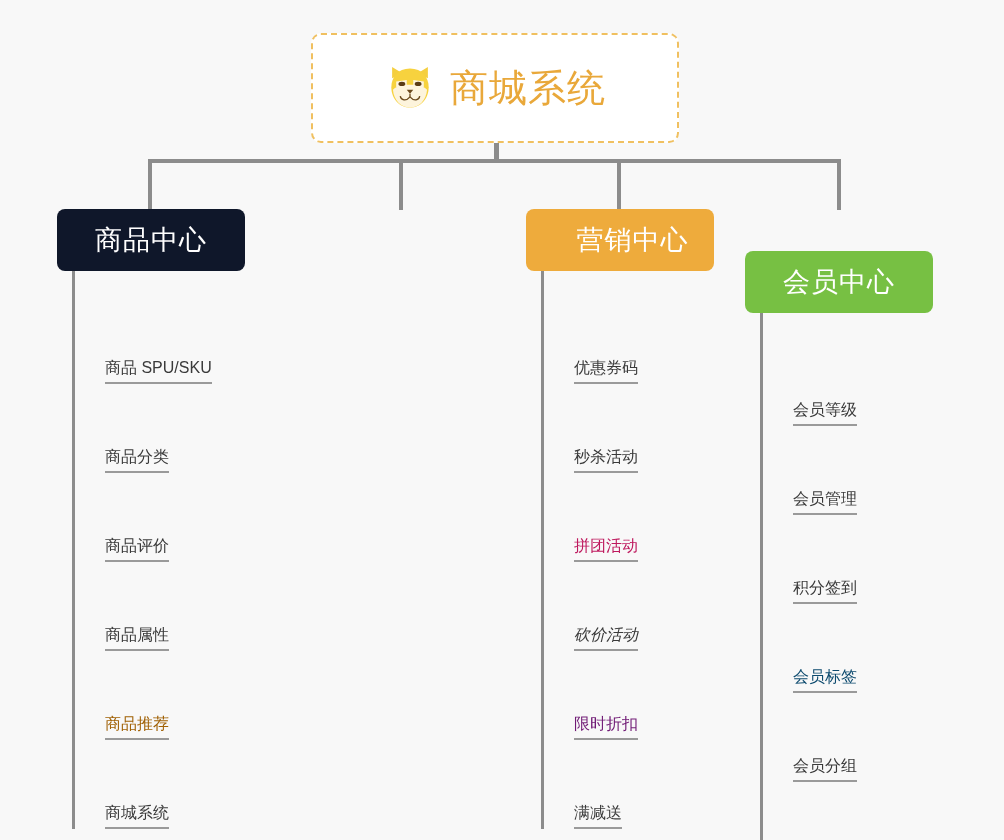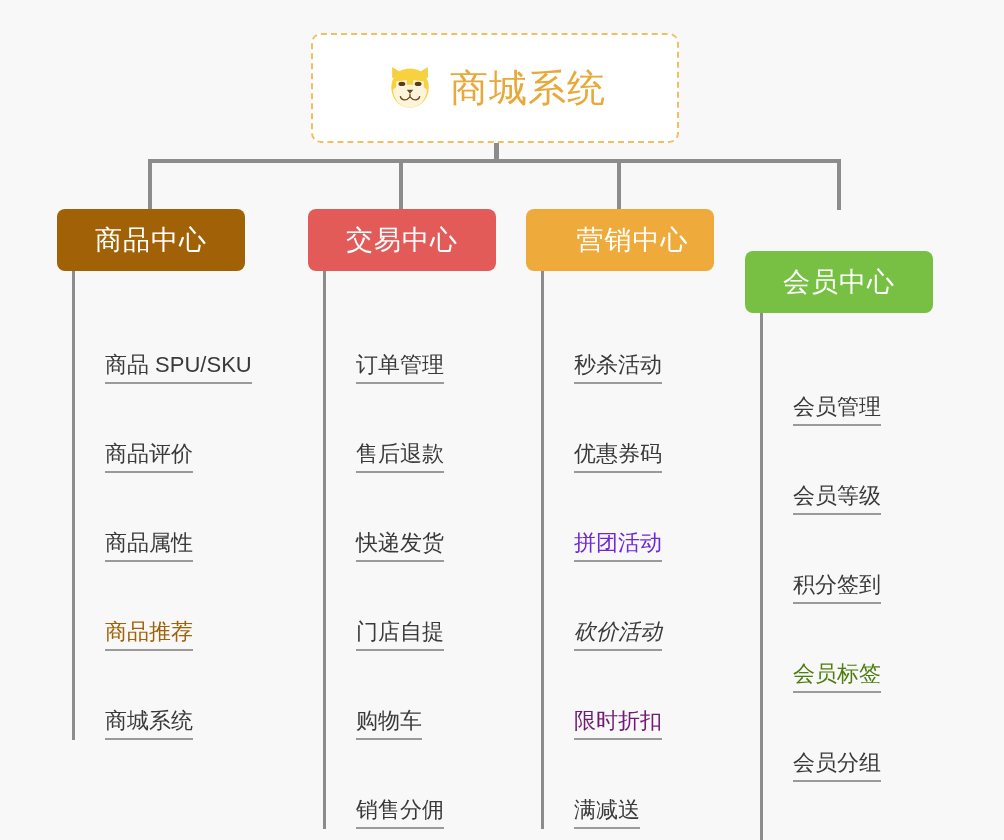--- a/index.html
+++ b/index.html
@@ -91,21 +91,21 @@
 
   .sub-item {
     position: relative;
     height: 89px;
     padding-left: 30px;
     display: flex;
     align-items: flex-end;
   }
   .sub-item-label {
     display: inline-block;
-    font-size: 22px;
+    font-size: 16px;
     line-height: 1.15;
     color: #3a3a3a;
     white-space: nowrap;
     padding-bottom: 5px;
     border-bottom: 2px solid #9a9a9a;
   }
 </style>
 </head>
 <body>
 
@@ -137,110 +137,90 @@
   </div>
 
   <div class="conn conn-v" style="left: 494px; top: 143px; width: 5px; height: 19px; background: rgb(140, 140, 140);"></div>
   <div class="conn conn-h" style="left: 149px; top: 159px; width: 692px; height: 4px; background: rgb(140, 140, 140);"></div>
   <div class="conn conn-v" style="left: 148px; top: 159px; width: 4px; height: 51px; background: rgb(140, 140, 140);"></div>
   <div class="conn conn-v" style="left: 399px; top: 159px; width: 4px; height: 51px; background: rgb(140, 140, 140);"></div>
   <div class="conn conn-v" style="left: 617px; top: 159px; width: 4px; height: 51px; background: rgb(140, 140, 140);"></div>
   <div class="conn conn-v" style="left: 837px; top: 159px; width: 4px; height: 51px; background: rgb(140, 140, 140);"></div>
 
   <div class="col col-1">
-    <div class="cat-box" style="background-color: #a16207;">
+    <div class="cat-box" style="background-color: #0f172a;">
       <span>商品中心</span>
     </div>
     <div class="sub-list" style="border-left-color: rgb(140, 140, 140);">
       <div class="sub-item">
           <span class="sub-item-label" style="border-bottom-color: rgb(154, 154, 154); color: rgb(58, 58, 58);">商品 SPU/SKU</span>
         </div>
       <div class="sub-item">
+          <span class="sub-item-label" style="border-bottom-color: rgb(154, 154, 154); color: rgb(58, 58, 58);">商品分类</span>
+        </div>
+      <div class="sub-item">
           <span class="sub-item-label" style="border-bottom-color: rgb(154, 154, 154); color: rgb(58, 58, 58); margin-top: 16px;">商品评价</span>
         </div>
       <div class="sub-item">
           <span class="sub-item-label" style="border-bottom-color: rgb(154, 154, 154); color: rgb(58, 58, 58);">商品属性</span>
         </div>
       <div class="sub-item">
           <span class="sub-item-label" style="border-bottom-color: rgb(154, 154, 154); color: #a16207;">商品推荐</span>
         </div>
       <div class="sub-item">
           <span class="sub-item-label" style="border-bottom-color: rgb(154, 154, 154); color: rgb(58, 58, 58);">商城系统</span>
         </div>
     </div>
   </div>
 
   <div class="col col-2">
-    <div class="cat-box" style="background-color: rgb(227, 91, 89);">
-      <span>交易中心</span>
-    </div>
-    <div class="sub-list" style="border-left-color: rgb(140, 140, 140);">
-      <div class="sub-item">
-          <span class="sub-item-label" style="border-bottom-color: rgb(154, 154, 154); color: rgb(58, 58, 58);">订单管理</span>
-        </div>
-      <div class="sub-item">
-          <span class="sub-item-label" style="border-bottom-color: rgb(154, 154, 154); color: rgb(58, 58, 58);">售后退款</span>
-        </div>
-      <div class="sub-item">
-          <span class="sub-item-label" style="border-bottom-color: rgb(154, 154, 154); color: rgb(58, 58, 58);">快递发货</span>
-        </div>
-      <div class="sub-item">
-          <span class="sub-item-label" style="border-bottom-color: rgb(154, 154, 154); color: rgb(58, 58, 58);">门店自提</span>
-        </div>
-      <div class="sub-item">
-          <span class="sub-item-label" style="border-bottom-color: rgb(154, 154, 154); color: rgb(58, 58, 58);">购物车</span>
-        </div>
-      <div class="sub-item">
-          <span class="sub-item-label" style="border-bottom-color: rgb(154, 154, 154); color: rgb(58, 58, 58);">销售分佣</span>
-        </div>
-    </div>
   </div>
 
   <div class="col col-3">
     <div class="cat-box" style="background-color: rgb(238, 171, 60); padding-left: 25px;">
       <span>营销中心</span>
     </div>
     <div class="sub-list" style="border-left-color: rgb(140, 140, 140);">
       <div class="sub-item">
+          <span class="sub-item-label" style="border-bottom-color: rgb(154, 154, 154); color: rgb(58, 58, 58);">优惠券码</span>
+        </div>
+      <div class="sub-item">
           <span class="sub-item-label" style="border-bottom-color: rgb(154, 154, 154); color: rgb(58, 58, 58);">秒杀活动</span>
         </div>
       <div class="sub-item">
-          <span class="sub-item-label" style="border-bottom-color: rgb(154, 154, 154); color: rgb(58, 58, 58);">优惠券码</span>
-        </div>
-      <div class="sub-item">
-          <span class="sub-item-label" style="border-bottom-color: rgb(154, 154, 154); color: #6d28d9;">拼团活动</span>
+          <span class="sub-item-label" style="border-bottom-color: rgb(154, 154, 154); color: #be185d;">拼团活动</span>
         </div>
       <div class="sub-item">
           <span class="sub-item-label" style="border-bottom-color: rgb(154, 154, 154); color: rgb(58, 58, 58); font-style: italic;">砍价活动</span>
         </div>
       <div class="sub-item">
           <span class="sub-item-label" style="border-bottom-color: rgb(154, 154, 154); color: #701a75;">限时折扣</span>
         </div>
       <div class="sub-item">
           <span class="sub-item-label" style="border-bottom-color: rgb(154, 154, 154); color: rgb(58, 58, 58);">满减送</span>
         </div>
     </div>
   </div>
 
   <div class="col col-4">
     <div class="cat-box" style="background-color: rgb(119, 192, 67);">
       <span>会员中心</span>
     </div>
     <div class="sub-list" style="border-left-color: rgb(140, 140, 140);">
       <div class="sub-item">
+          <span class="sub-item-label" style="border-bottom-color: rgb(154, 154, 154); color: rgb(58, 58, 58);">会员等级</span>
+        </div>
+      <div class="sub-item">
           <span class="sub-item-label" style="border-bottom-color: rgb(154, 154, 154); color: rgb(58, 58, 58);">会员管理</span>
         </div>
       <div class="sub-item">
-          <span class="sub-item-label" style="border-bottom-color: rgb(154, 154, 154); color: rgb(58, 58, 58);">会员等级</span>
-        </div>
-      <div class="sub-item">
           <span class="sub-item-label" style="border-bottom-color: rgb(154, 154, 154); color: rgb(58, 58, 58);">积分签到</span>
         </div>
       <div class="sub-item">
-          <span class="sub-item-label" style="border-bottom-color: rgb(154, 154, 154); color: #4d7c0f;">会员标签</span>
+          <span class="sub-item-label" style="border-bottom-color: rgb(154, 154, 154); color: #0c4a6e;">会员标签</span>
         </div>
       <div class="sub-item">
           <span class="sub-item-label" style="border-bottom-color: rgb(154, 154, 154); color: rgb(58, 58, 58);">会员分组</span>
         </div>
       <div class="sub-item">
           <span class="sub-item-label" style="border-bottom-color: rgb(154, 154, 154); color: rgb(58, 58, 58);">收货地址</span>
         </div>
     </div>
   </div>
 

